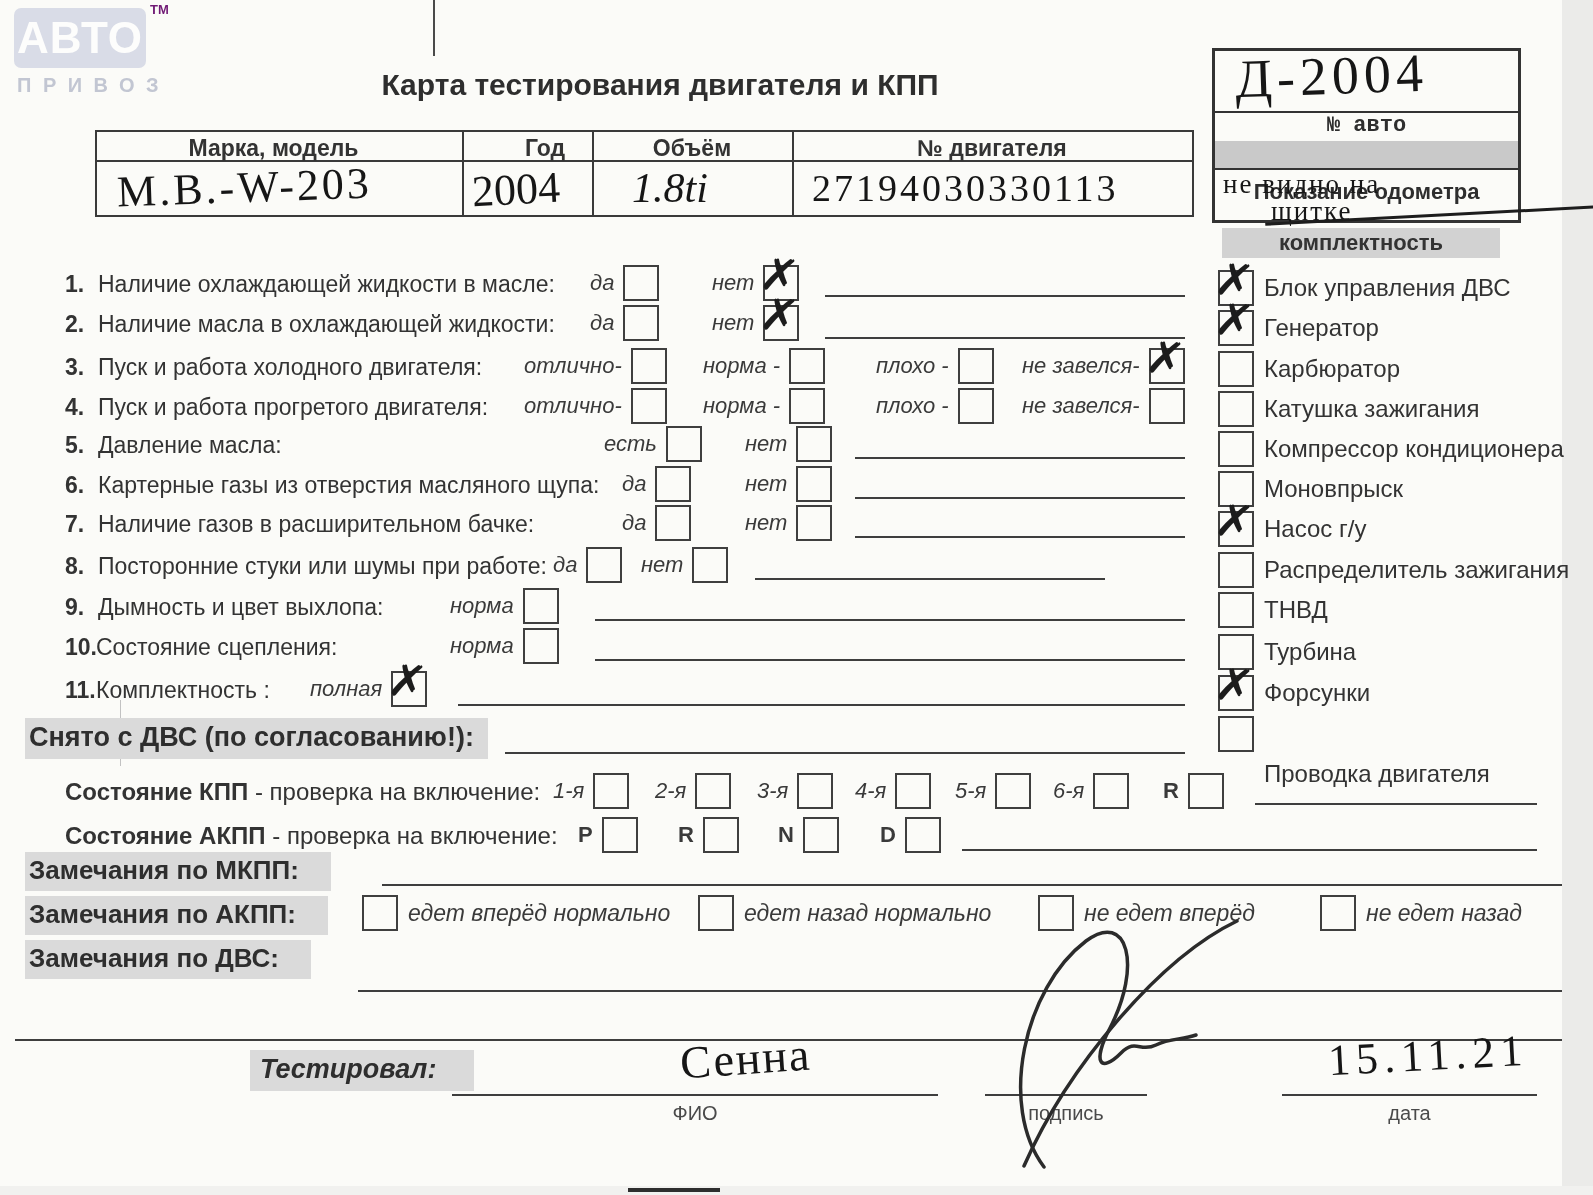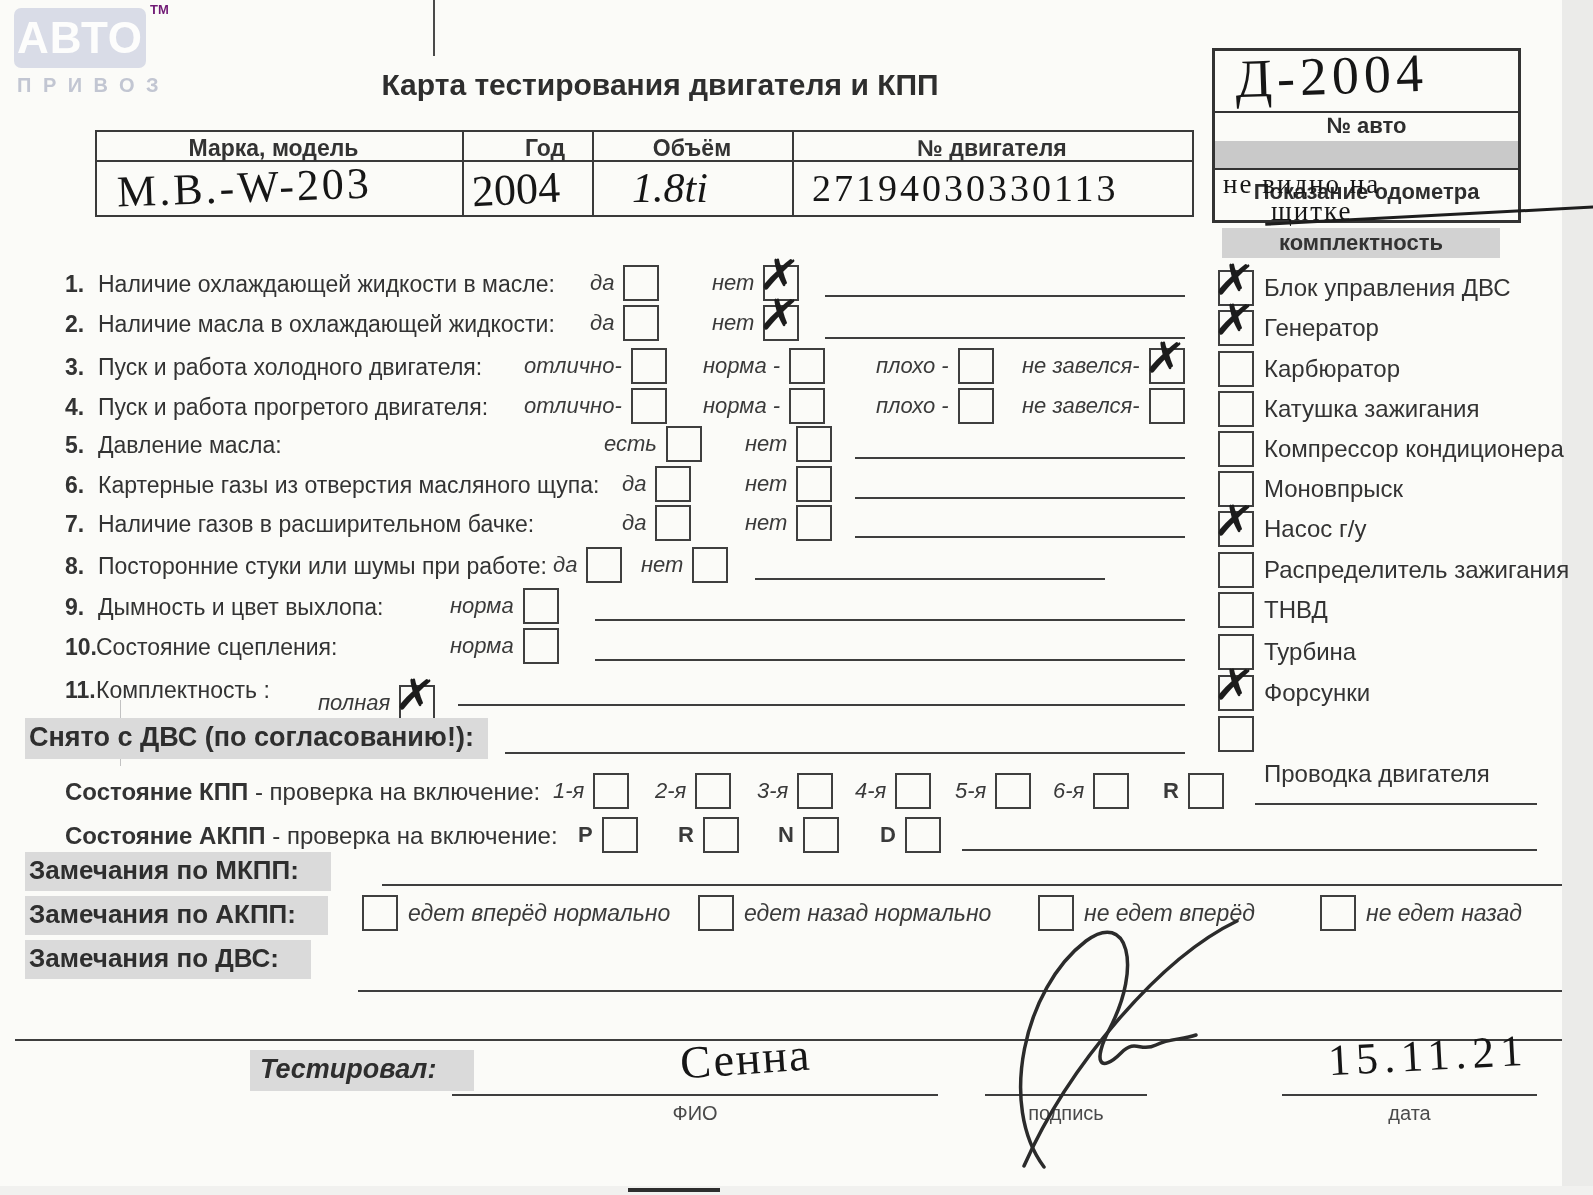--- a/index.html
+++ b/index.html
@@ -83,21 +83,21 @@
     <div class="abs hand" style="left:535px;top:32px;font-size:42px;font-style:italic;">1.8ti</div>
     <div class="abs hand" style="left:715px;top:34px;font-size:38px;letter-spacing:3px;">27194030330113</div>
   </div>
 
   <div class="rbox">
     <div class="rb-div" style="top:60px;"></div>
     <div class="rb-div" style="top:90px;"></div>
     <div class="rb-gray"></div>
     <div class="rb-div" style="top:117px;"></div>
     <div class="abs hand" style="left:20px;top:-6px;font-size:54px;letter-spacing:5px;transform:rotate(-2deg);">Д-2004</div>
-    <div class="rb-lbl" style="top:62px;">№ авто</div>
+    <div class="rb-lbl" style="top:62px;font-family:Liberation Mono, monospace;">№ авто</div>
     <div class="rb-lbl" style="top:97px;margin-top:31px;">Показание одометра</div>
     <div class="abs hand" style="left:8px;top:118px;font-size:27px;letter-spacing:2px;">не видно на</div>
     <div class="abs hand strike" style="left:56px;top:145px;font-size:27px;letter-spacing:2px;">щитке</div>
   </div>
 
   <div class="strip">комплектность</div>
 
   <div class="abs item-row" style="top:264px;">
     <span class="abs num" style="left:65px;top:7px;">1.</span>
     <span class="abs ilabel" style="left:98px;top:7px;">Наличие охлаждающей жидкости в масле:</span>
@@ -240,21 +240,21 @@
     <div class="abs opt" style="left:450px;top:0;">
         <span class="optlbl">норма</span>
         <span class="cb"></span>
       </div>
     <div class="abs wline" style="left:595px;top:32px;width:590px;"></div>
   </div>
 
   <div class="abs item-row" style="top:670px;">
     <span class="abs num" style="left:65px;top:7px;">11.</span>
     <span class="abs ilabel" style="left:96px;top:7px;">Комплектность :</span>
-    <div class="abs opt" style="left:318px;top:0;margin-top:14px;">
+    <div class="abs opt" style="left:310px;top:0;">
         <span class="optlbl">полная</span>
         <span class="cb checked"></span>
       </div>
     <div class="abs wline" style="left:458px;top:34px;width:727px;"></div>
   </div>
 
   <div class="abs" style="left:0;top:0;width:0;height:0;">
     <div class="abs" style="left:1218px;top:270px;">
         <span class="cb checked" style="position:absolute;left:0;top:0;"></span>
         <span class="comp-lbl abs" style="left:46px;top:4px;">Блок управления ДВС</span>

